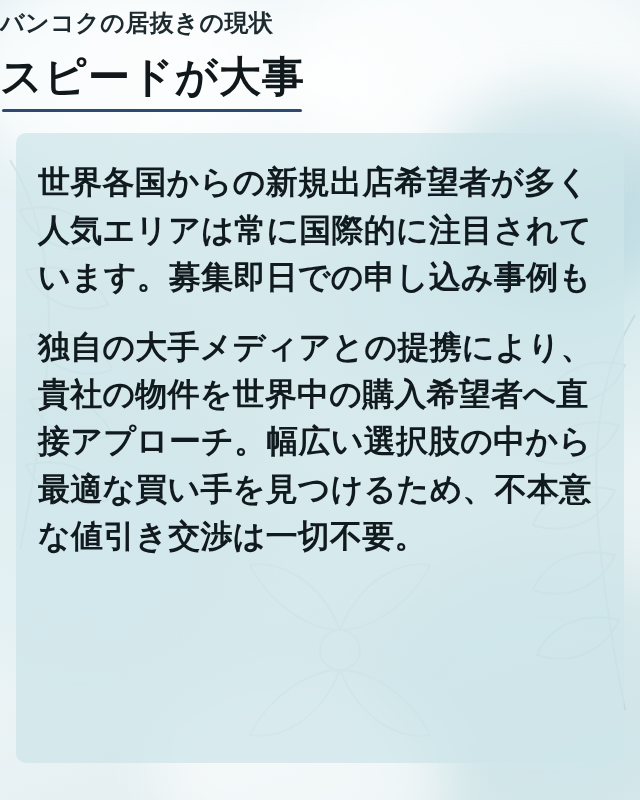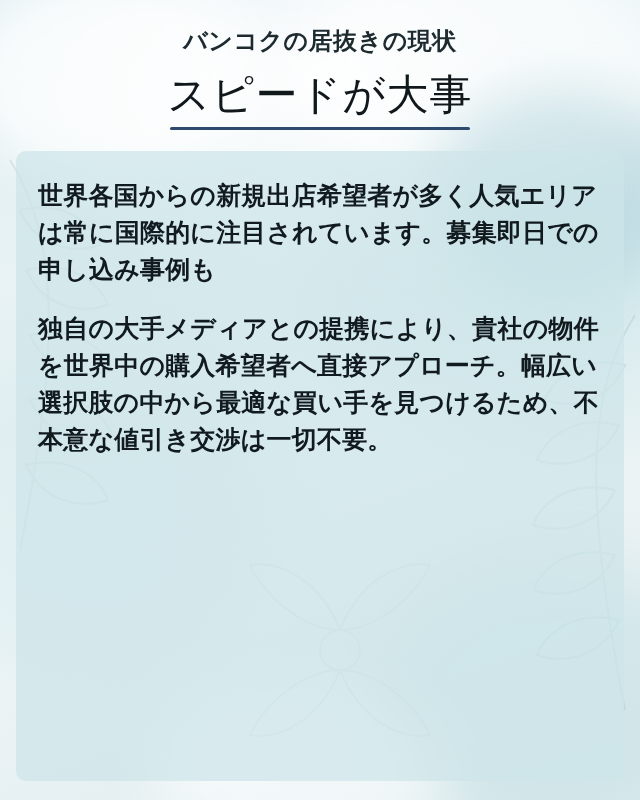--- a/index.html
+++ b/index.html
@@ -45,39 +45,39 @@
     position: absolute;
     opacity: 0.20;
     pointer-events: none;
   }
   .leaf svg { display: block; }
 
   
   .header {
     position: relative;
     z-index: 5;
-    padding-top: 26px;
-    text-align: center;
+    padding-top: 8px;
+    text-align: left;
   }
   .eyebrow {
     font-size: 24px;
     font-weight: 700;
     color: #1d2b30;
     letter-spacing: 0.5px;
     line-height: 1.3;
     text-shadow: 0 1px 2px rgba(255,255,255,0.7);
   }
   .title-wrap {
     margin-top: 14px;
     display: inline-block;
     position: relative;
   }
   .title {
     font-size: 42px;
-    font-weight: 400;
+    font-weight: 700;
     color: #10181c;
     letter-spacing: 1px;
     line-height: 1.15;
     text-shadow: 0 1px 2px rgba(255,255,255,0.6);
   }
   .title-underline {
     margin: 8px auto 0 auto;
     width: 300px;
     height: 3px;
     background: #2e4a6e;
@@ -90,21 +90,21 @@
     z-index: 5;
     margin: 21px 16px 0 16px;
     width: 608px;
     box-sizing: border-box;
     background: rgba(205,229,233,0.72);
     border-radius: 10px;
     padding: 26px 22px 28px 22px;
     min-height: 630px;
   }
   .para {
-    font-size: 25px;
+    font-size: 32px;
     font-weight: 800;
     color: #111a1e;
     line-height: 1.48;
     letter-spacing: 0.2px;
     margin: 0 0 22px 0;
     word-break: break-all;
   }
   .para:last-child { margin-bottom: 12px; }
 </style>
 </head>

